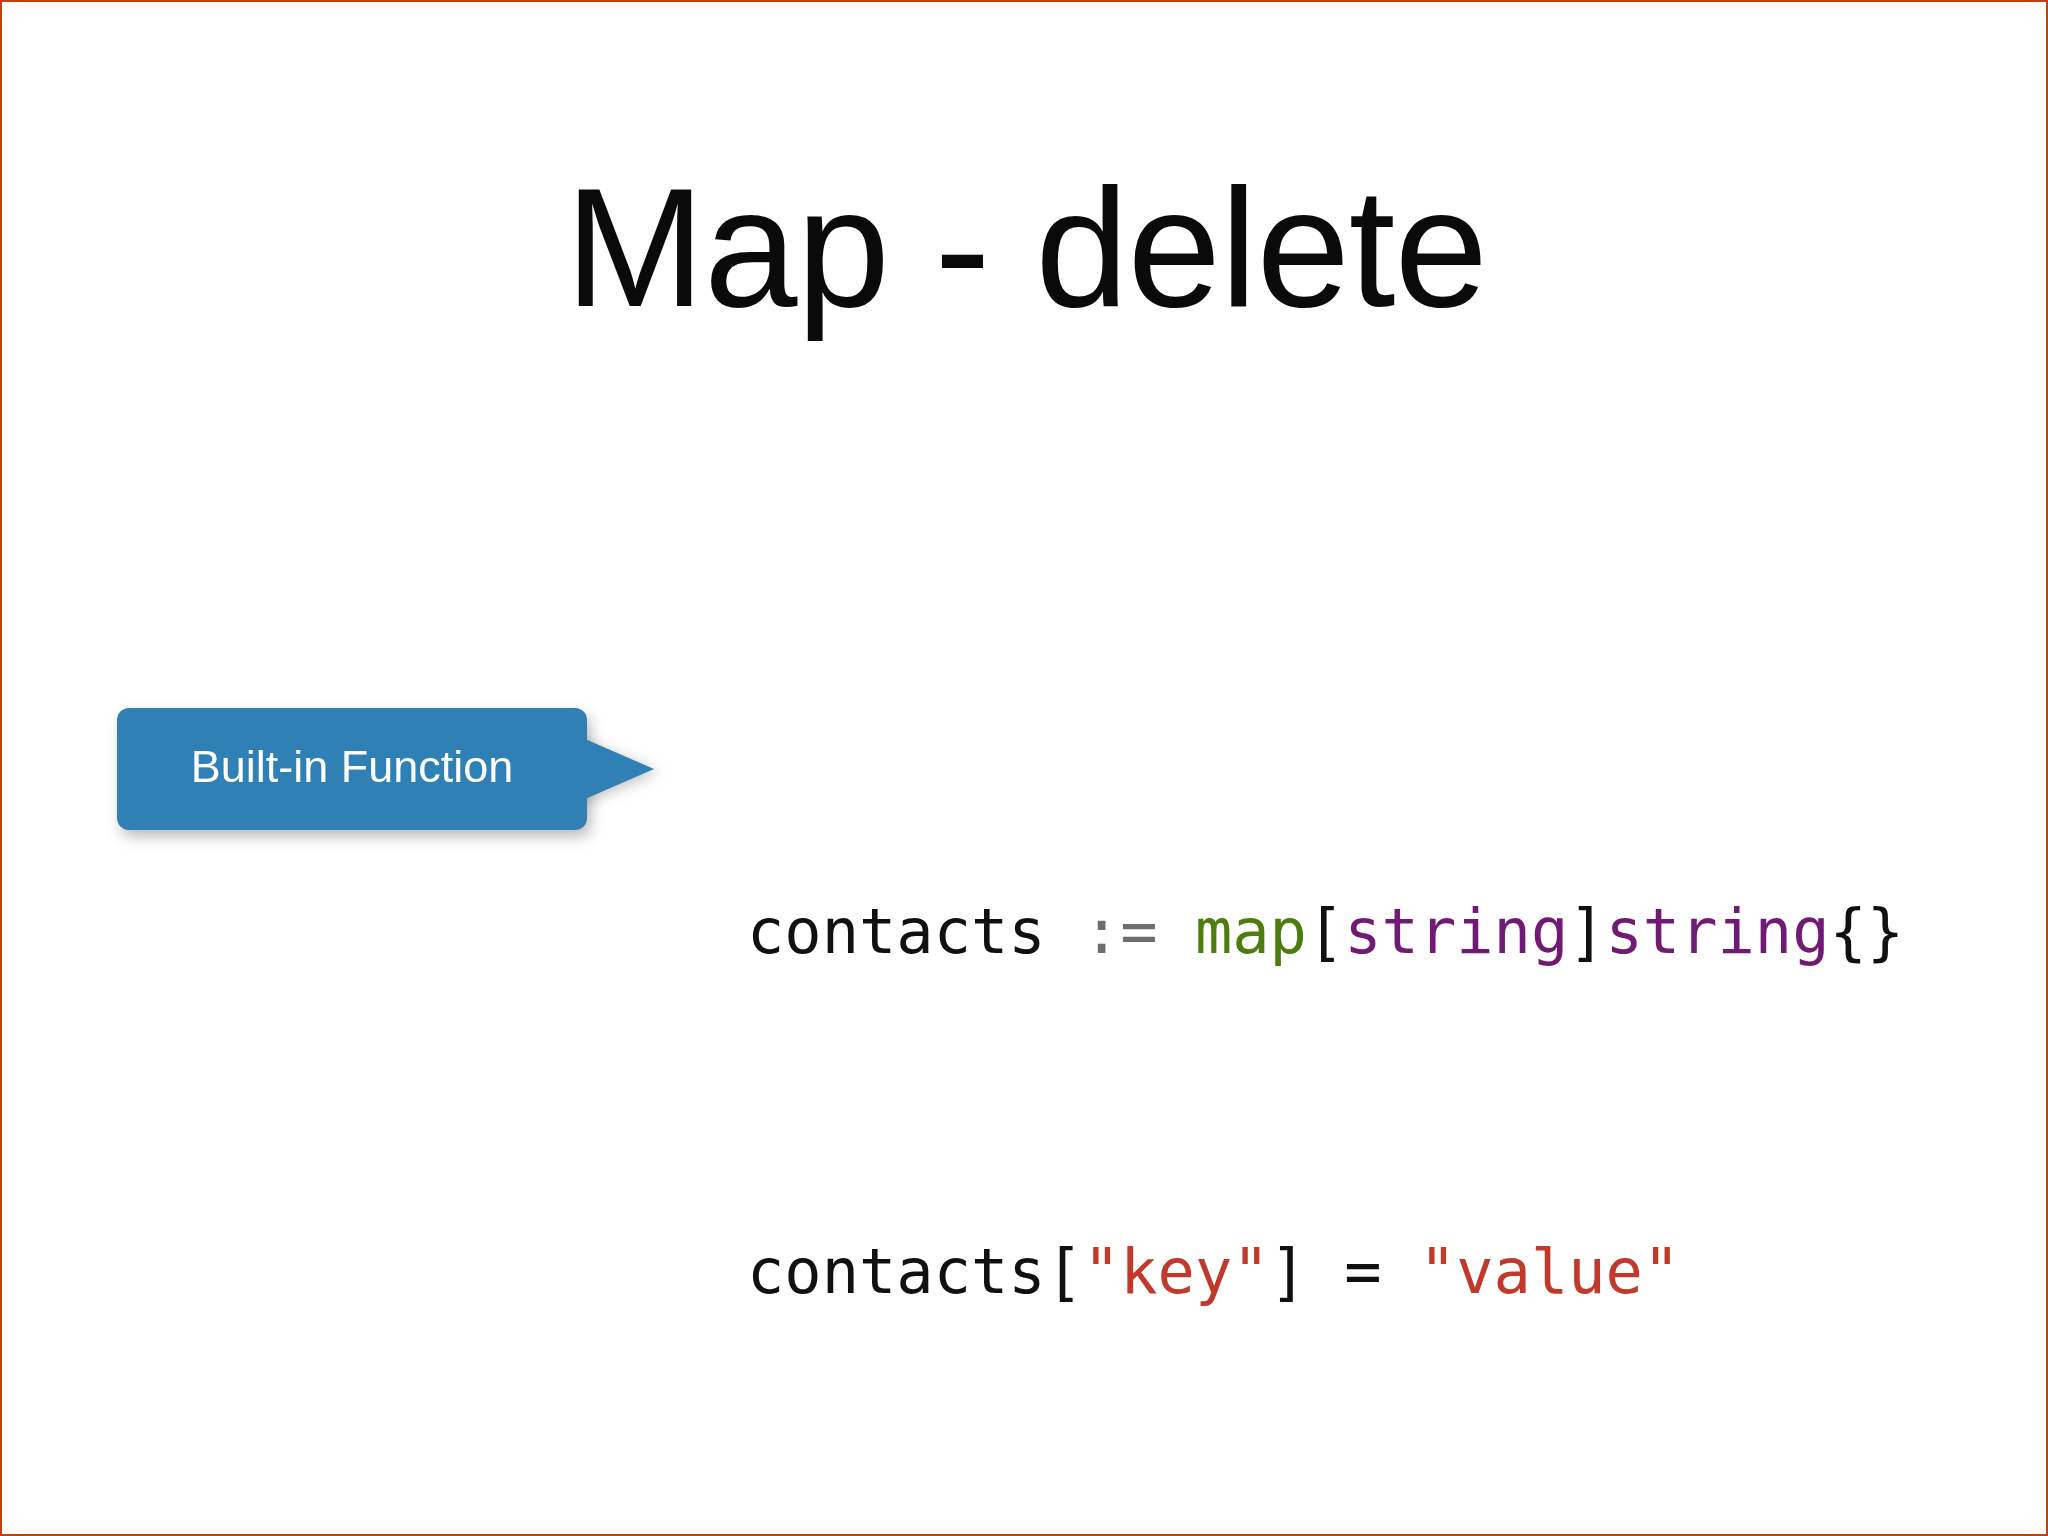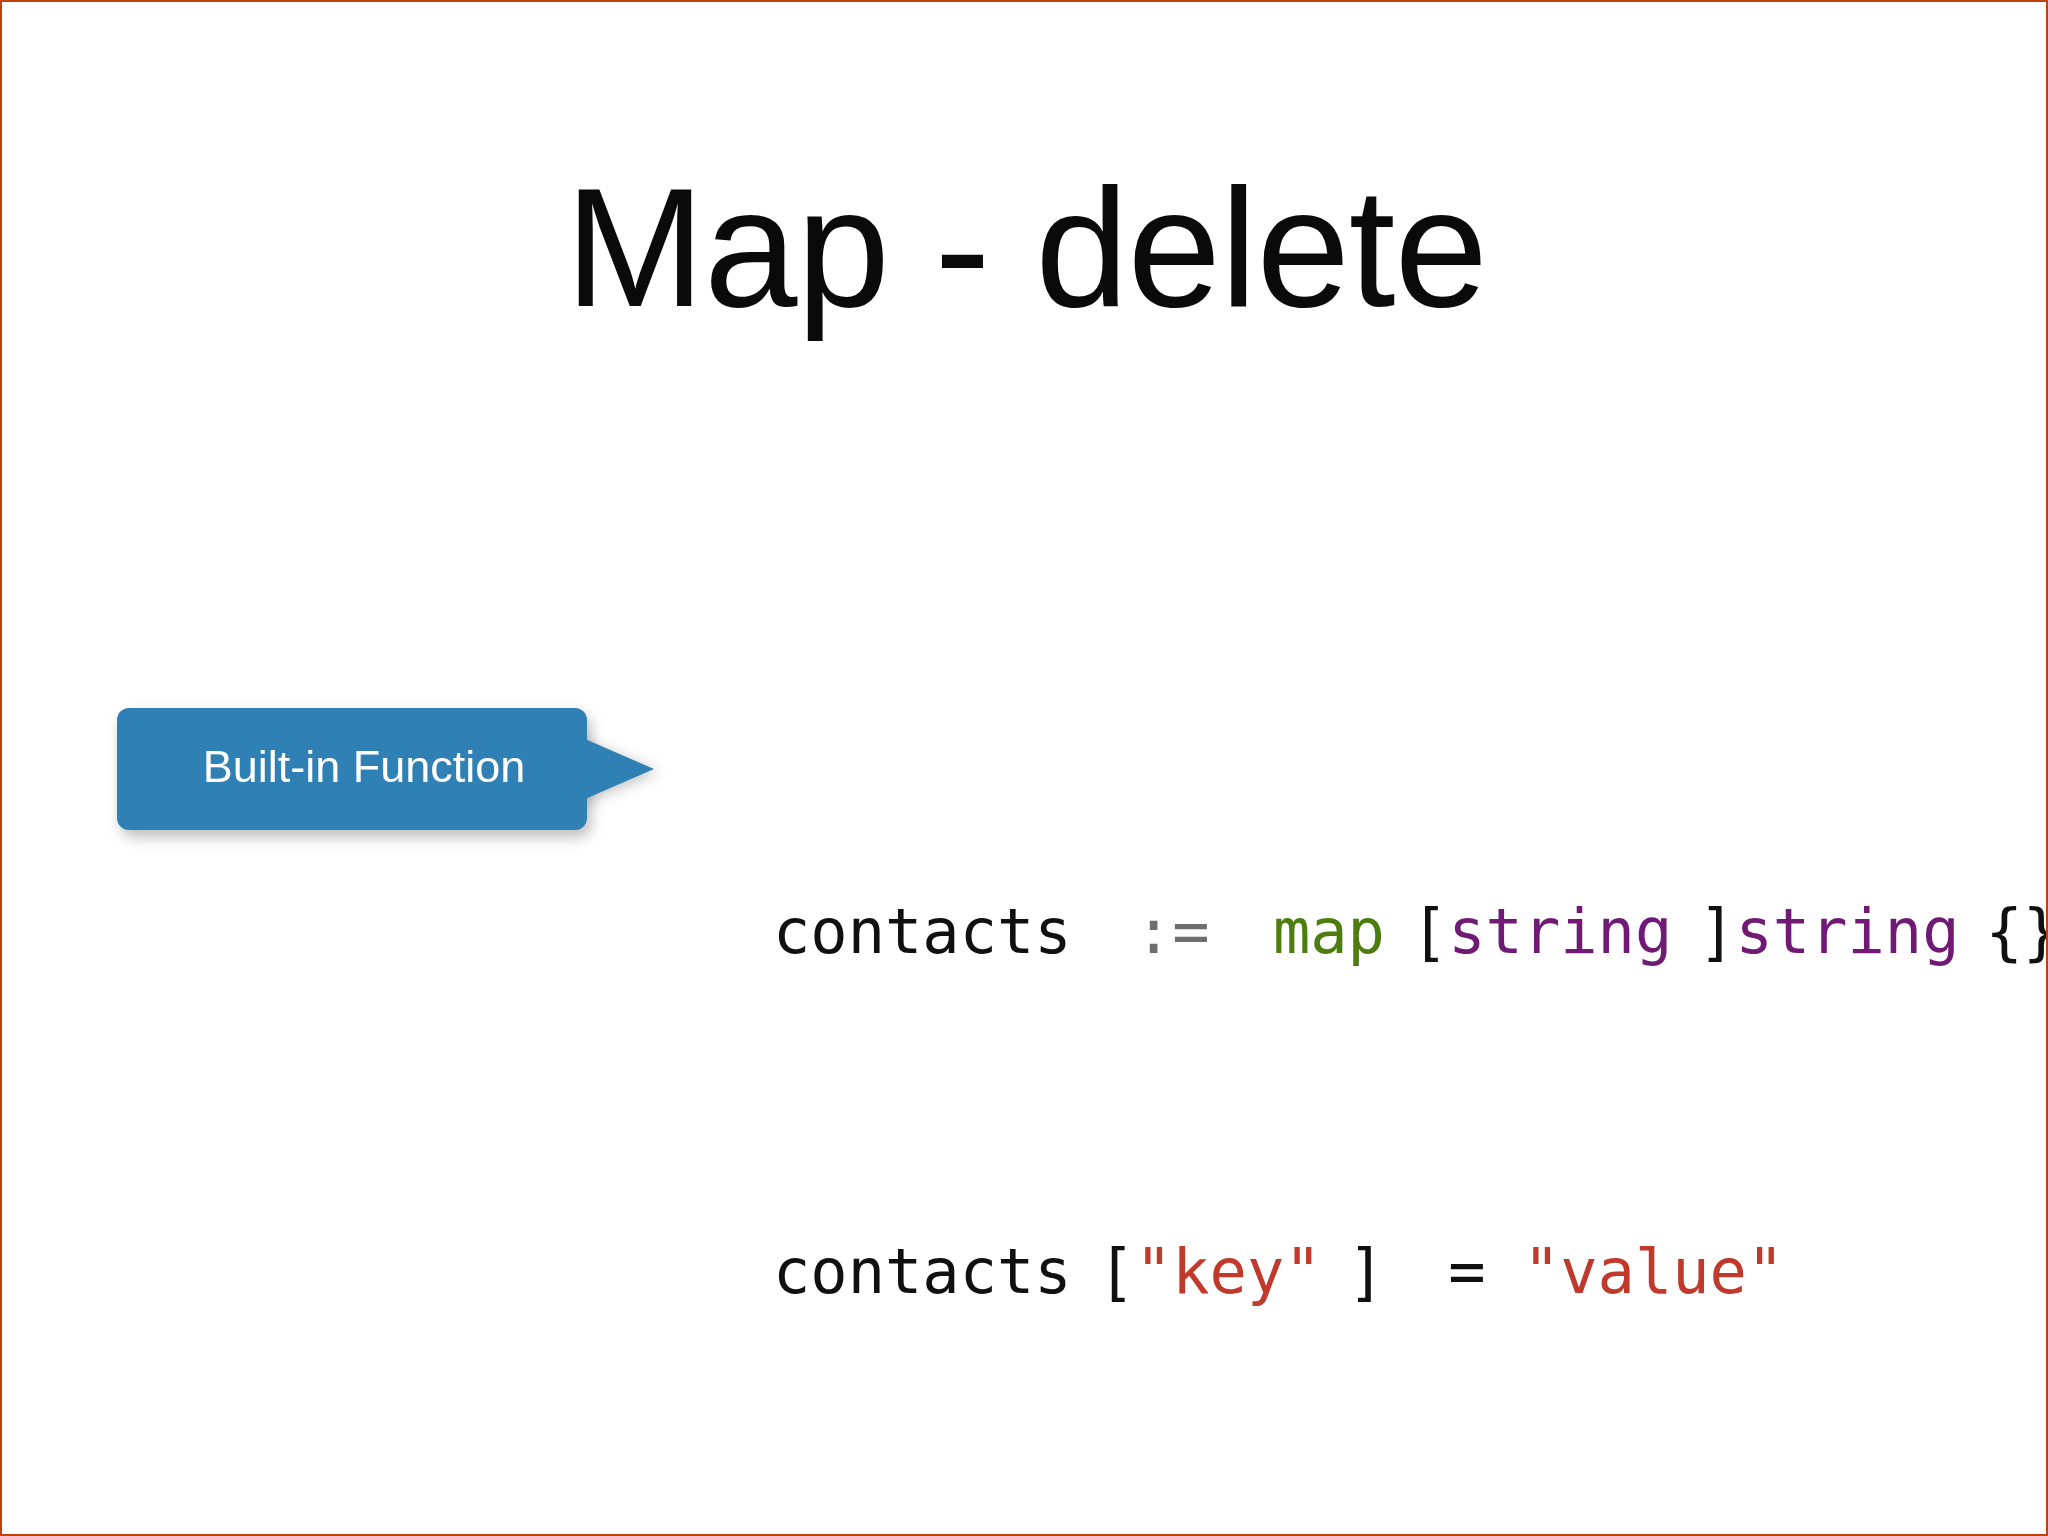--- a/index.html
+++ b/index.html
@@ -98,38 +98,37 @@
     height: 118px;
     display: flex;
     align-items: center;
     justify-content: center;
     font-family: "Liberation Sans", sans-serif;
     font-size: 45px;
     font-weight: 300;
     color: #ffffff;
     letter-spacing: 0px;
     white-space: pre;
-    padding-left: 12px;
   }
 
   
   .code-block {
     position: absolute;
     left: 745px;
     top: 632px;
     font-family: "DejaVu Sans Mono", monospace;
     font-size: 62px;
     line-height: 85px;
     white-space: pre;
     color: #101010;
   }
   .code-line {
     white-space: pre;
   }
-  .tok-plain   { color: #101010; margin-left: 26px; }
+  .tok-plain   { color: #101010; }
   .tok-op      { color: #6e6e6e; }
   .tok-kw      { color: #4d7c0f; }
   .tok-type    { color: #701a75; }
   .tok-str     { color: #c0392b; }
 </style>
 </head>
 <body>
 
 <div class="slide">
 

